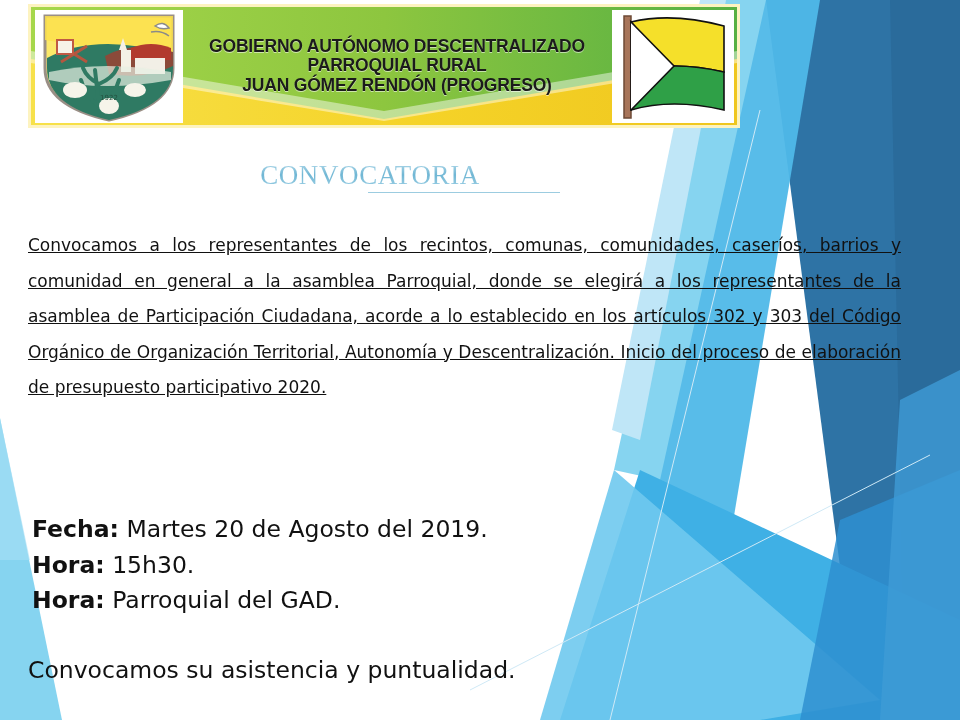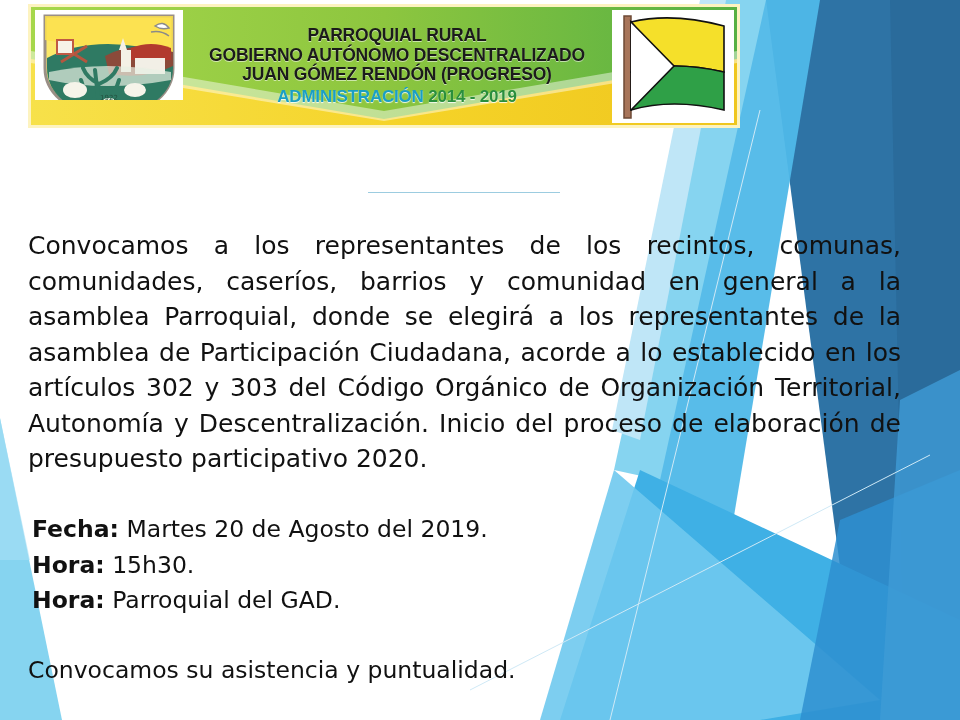--- a/index.html
+++ b/index.html
@@ -40,21 +40,21 @@
   }
   #banner-inner {
     position: absolute;
     inset: 0;
   }
   #crest {
     position: absolute;
     left: 4px;
     top: 3px;
     width: 148px;
-    height: 90px;
+    height: 113px;
     background: #ffffff;
     overflow: hidden;
   }
   #flagbox {
     position: absolute;
     right: 3px;
     top: 3px;
     width: 122px;
     height: 113px;
     background: #ffffff;
@@ -115,25 +115,26 @@
     background: #9ccce0;
   }
 
   
   #body-copy {
     position: absolute;
     left: 28px;
     top: 228px;
     width: 873px;
     font-family: "DejaVu Sans", sans-serif;
-    font-size: 25px;
+    font-size: 17px;
     line-height: 35.5px;
     color: #111111;
     text-align: justify;
     text-justify: inter-word;
+    text-decoration: underline;
   }
   #details {
     position: absolute;
     left: 32px;
     top: 512px;
     font-family: "DejaVu Sans", sans-serif;
     font-size: 23.5px;
     line-height: 35.5px;
     color: #111111;
     white-space: nowrap;
@@ -210,40 +211,37 @@
         <ellipse cx="74" cy="96" rx="10" ry="8" fill="#f6f4ea"></ellipse>
         <path d="M26 36 L52 52 M52 36 L26 52" stroke="#b5563f" stroke-width="3"></path>
         <rect x="22" y="30" width="16" height="14" fill="#f7f3e8" stroke="#c05a44" stroke-width="2"></rect>
         <path d="M120 16 q8 -6 14 2 q-8 2 -14 -2 Z" fill="#ffffff" stroke="#8a8a8a" stroke-width="1.5"></path>
         <path d="M116 22 q10 -2 18 4" stroke="#8a8a8a" stroke-width="1.5" fill="none"></path>
         <text x="74" y="90" font-family="DejaVu Sans, sans-serif" font-size="7" fill="#23503f" text-anchor="middle">1922</text>
       </svg>
     </div>
 
     <div id="banner-text">
+      <div class="bline">GOBIERNO AUTÓNOMO DESCENTRALIZADO</div>
       <div class="bline">PARROQUIAL RURAL</div>
-      <div class="bline">GOBIERNO AUTÓNOMO DESCENTRALIZADO</div>
       <div class="bline">JUAN GÓMEZ RENDÓN (PROGRESO)</div>
-      <div class="bline admin">
-        <span>ADMINISTRACIÓN</span>
-        <span class="yr">2014 - 2019</span>
-      </div>
     </div>
 
     <div id="flagbox">
       <svg viewBox="0 0 122 113" width="122" height="113">
         <rect x="12" y="6" width="7" height="102" fill="#a8755a" stroke="#6d4a36" stroke-width="1.5"></rect>
         <path d="M19 12 Q60 2 112 16 L112 62 Q60 50 19 62 Z" fill="#F5E02A" stroke="#111" stroke-width="1.6"></path>
         <path d="M19 62 Q60 50 112 62 L112 100 Q60 88 19 100 Z" fill="#2FA047" stroke="#111" stroke-width="1.6"></path>
         <path d="M19 12 Q24 40 19 100 L19 100 Q50 44 19 12 Z" fill="#ffffff" stroke="#111" stroke-width="1.6"></path>
         <path d="M19 12 L62 56 L19 100" fill="#ffffff" stroke="#111" stroke-width="1.6"></path>
       </svg>
     </div>
   </div>
 
+  <div id="title">CONVOCATORIA</div>
   <div id="title-underline"></div>
 
   <div id="body-copy">Convocamos a los representantes de los recintos, comunas, comunidades, caseríos, barrios y comunidad en general a la asamblea Parroquial, donde se elegirá a los representantes de la asamblea de Participación Ciudadana, acorde a lo establecido en los artículos 302 y 303 del Código Orgánico de Organización Territorial, Autonomía y Descentralización. Inicio del proceso de elaboración de presupuesto participativo 2020.</div>
 
   <div id="details">
     <div>
       <span class="lbl">Fecha:</span>
       <span>Martes 20 de Agosto del 2019.</span>
     </div>
     <div>

